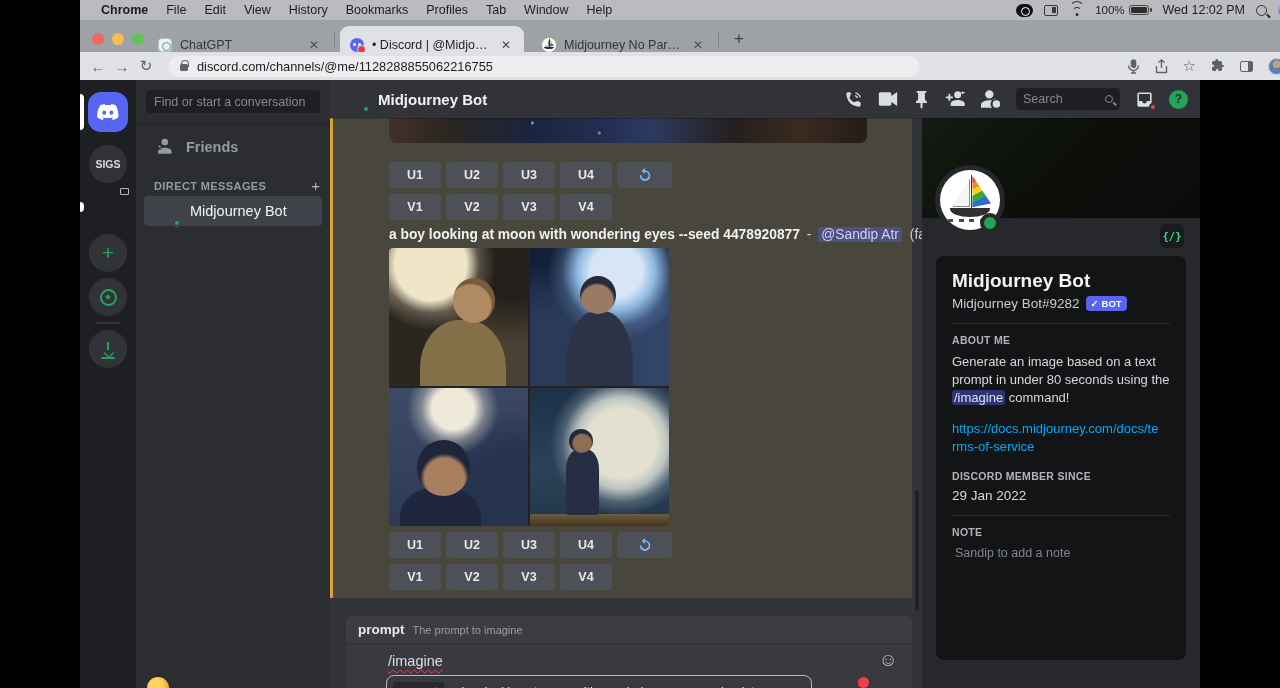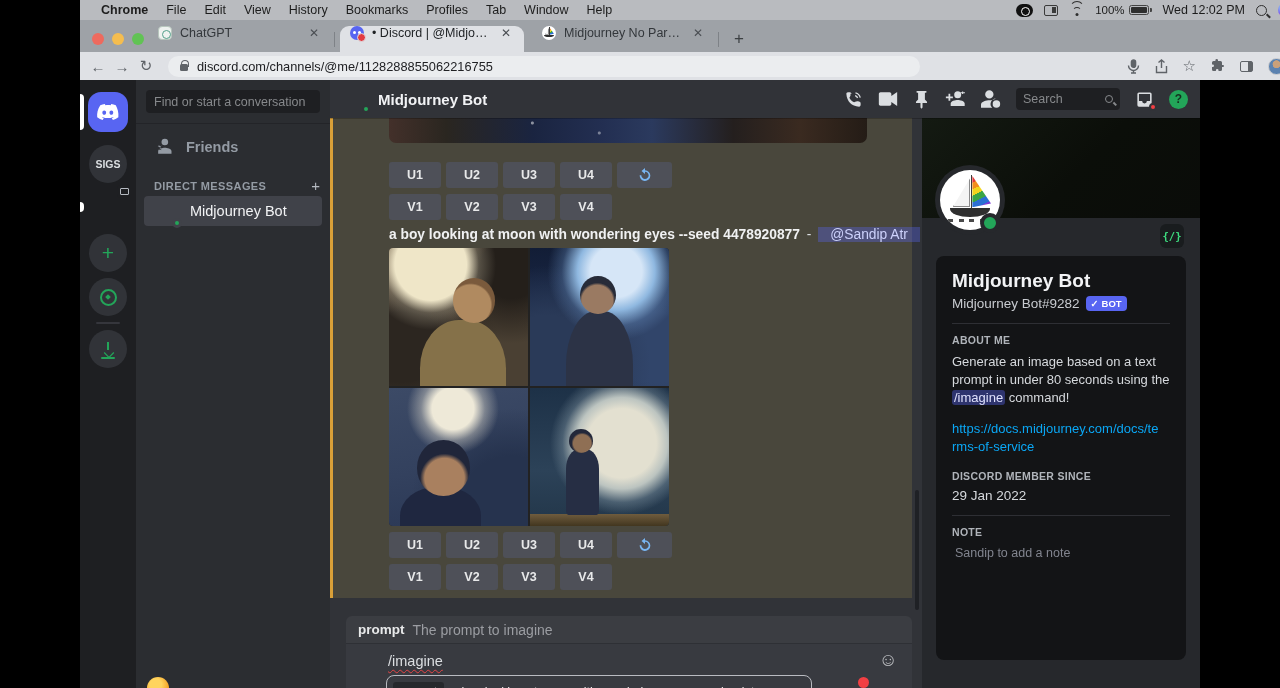--- a/index.html
+++ b/index.html
@@ -32,21 +32,21 @@
   .mb-siri { width:14px; height:14px; border-radius:50%;
     background:radial-gradient(circle at 30% 30%, #8fd0f5, #7a6cf0 45%, #e05fb4 75%, #f0935f); }
   .mb-cc { display:flex; flex-direction:column; gap:2.5px; }
   .mb-cc i { width:13px; height:2.4px; background:#2e2e2e; border-radius:2px; display:block; }
 
   
   .tabstrip { position:absolute; left:0; top:20px; width:100%; height:32px; background:#9ea2a7; }
   .traffic { position:absolute; top:13px; display:flex; gap:8px; left:12px; }
   .traffic i { width:12px; height:12px; border-radius:50%; display:block; }
   .t-red{background:#ee6a5e;} .t-yel{background:#f5bd4f;} .t-grn{background:#61c354;}
-  .tab { position:absolute; top:6px; height:26px; display:flex; align-items:flex-start; padding:0 10px;
+  .tab { position:absolute; top:6px; height:26px; display:flex; align-items:flex-end; padding:0 10px;
     font-size:12.5px; color:#33373b; width:184px; }
   .tab .tab-title { flex:1; overflow:hidden; white-space:nowrap; text-overflow:ellipsis; margin:0 8px 0 8px; }
   .tab .tab-close { color:#4a4e53; font-size:12px; width:16px; text-align:center; border-radius:50%; }
   .tab.active { background:#dfe1e5; border-radius:9px 9px 0 0; color:#1e2124; }
   .tab-divider { position:absolute; top:12px; width:1px; height:15px; background:#7e8287; }
   .newtab-btn { position:absolute; top:9px; font-size:17px; color:#3c4043; width:22px; height:20px; text-align:center; }
   .strip-chevron { position:absolute; right:14px; top:8px; color:#3c4043; font-size:13px; }
   .fav-chatgpt { width:14px; height:14px; border-radius:4px; background:#eef2ef; border:1px solid #b7c6bd; position:relative; flex:none; }
   .fav-chatgpt::after { content:""; position:absolute; left:2.5px; top:2.5px; width:7px; height:7px; border:1.6px solid #52a08a; border-radius:50%; }
   .fav-discord { width:14px; height:14px; border-radius:50%; background:#5865f2; position:relative; flex:none; }
@@ -148,21 +148,21 @@
       radial-gradient(circle at 30% 20%, rgba(255,255,255,.5) 0 1px, transparent 2px),
       radial-gradient(circle at 44% 60%, rgba(255,255,255,.4) 0 1px, transparent 2px),
       linear-gradient(90deg,#43302a 0,#2a2620 12%,#1a2440 30%,#232f52 45%,#2b3a5e 55%,#241f1e 72%,#3a2a20 86%,#241c16 100%); }
   .btn-row { position:absolute; left:56px; display:flex; gap:5px; }
   .mj-btn { width:52px; height:26px; background:#4e5058; border-radius:3px; color:#e8e9ea; font-size:12.5px; font-weight:bold;
     display:flex; align-items:center; justify-content:center; }
   .mj-btn.rerun { width:55px; }
   .msg-line { position:absolute; left:56px; top:109px; width:520px; font-size:13.8px; color:#f0f1f2; white-space:nowrap; }
   .msg-line .bold { font-weight:bold; }
   .msg-line .sep { color:#dbdee1; font-weight:400; margin:0 3px; }
-  .mention { background:rgba(88,101,242,.35); color:#ccd1fb; border-radius:0; padding:0 12px; font-weight:500; }
+  .mention { background:rgba(88,101,242,.35); color:#ccd1fb; border-radius:0; padding:0 3px; font-weight:500; }
   .msg-mode { color:#c8cacd; font-weight:400; margin-left:4px; }
 
   .grid { position:absolute; left:56px; top:130px; width:280px; height:278px; border-radius:4px; overflow:hidden;
     display:grid; grid-template-columns:1fr 1fr; grid-template-rows:1fr 1fr; gap:2px; background:#222; }
   .quad { position:relative; overflow:hidden; }
   .q1 { background:
       radial-gradient(circle at 30% 12%, #efe6c8 0 23%, rgba(239,230,200,.25) 31%, transparent 42%),
       radial-gradient(ellipse at 88% 15%, #241f1a 0 18%, transparent 45%),
       radial-gradient(ellipse at 8% 72%, #2c2620 0 25%, transparent 55%),
       radial-gradient(ellipse at 75% 88%, #4a4033 0 30%, transparent 62%),
@@ -190,21 +190,21 @@
   .q4 .boy-head { left:28%; top:30%; width:17%; height:17%; background:radial-gradient(circle at 55% 60%, #8f6f54 0 45%, #23283a 55%); }
   .q4 .boy-torso { left:26%; top:44%; width:24%; height:48%; background:#262e44; border-radius:40% 40% 8% 8%/30% 30% 8% 8%; }
   .q4 .ledge { position:absolute; left:0; bottom:0; width:100%; height:9%; background:linear-gradient(#6f5c3e,#42361f); }
 
   .chat-scrollbar { position:absolute; right:3px; top:372px; width:4px; height:120px; background:#1f2125; border-radius:2px; }
 
   
   .autocomplete { position:absolute; left:16px; top:498px; width:566px; height:27px; background:#3b3d42;
     border-radius:6px 6px 0 0; display:flex; align-items:center; padding:0 12px; gap:8px; }
   .ac-name { font-size:13.5px; font-weight:bold; color:#e8e9ea; }
-  .ac-desc { font-size:14px; color:#9b9da2; }
+  .ac-desc { font-size:11px; color:#9b9da2; }
   .composer { position:absolute; left:16px; top:525px; width:566px; height:64px; background:#383a40;
     border-radius:0 0 6px 6px; border-top:1px solid #2e3035; }
   .comp-avatar { position:absolute; left:12px; top:7px; width:22px; height:22px; }
   .comp-cmd { position:absolute; left:42px; top:9px; font-size:14.5px; font-weight:500; color:#dbdee1;
     text-decoration:underline wavy 1px #e64446; text-underline-offset:3px; }
   .comp-emoji { position:absolute; right:14px; top:6px; font-size:19px; color:#b9bbbe; line-height:1; }
   .opt-field { position:absolute; left:40px; top:31px; width:426px; height:33px; border:1px solid #b9bbc1;
     border-radius:8px; display:flex; align-items:center; padding:0 6px; overflow:hidden; white-space:nowrap; }
   .opt-chip { background:#26282c; color:#c8cacd; font-size:12px; border-radius:3px; padding:3px 7px; margin-right:7px; flex:none; }
   .opt-value { font-size:12.5px; color:#e8e9ea; letter-spacing:-.1px; }

